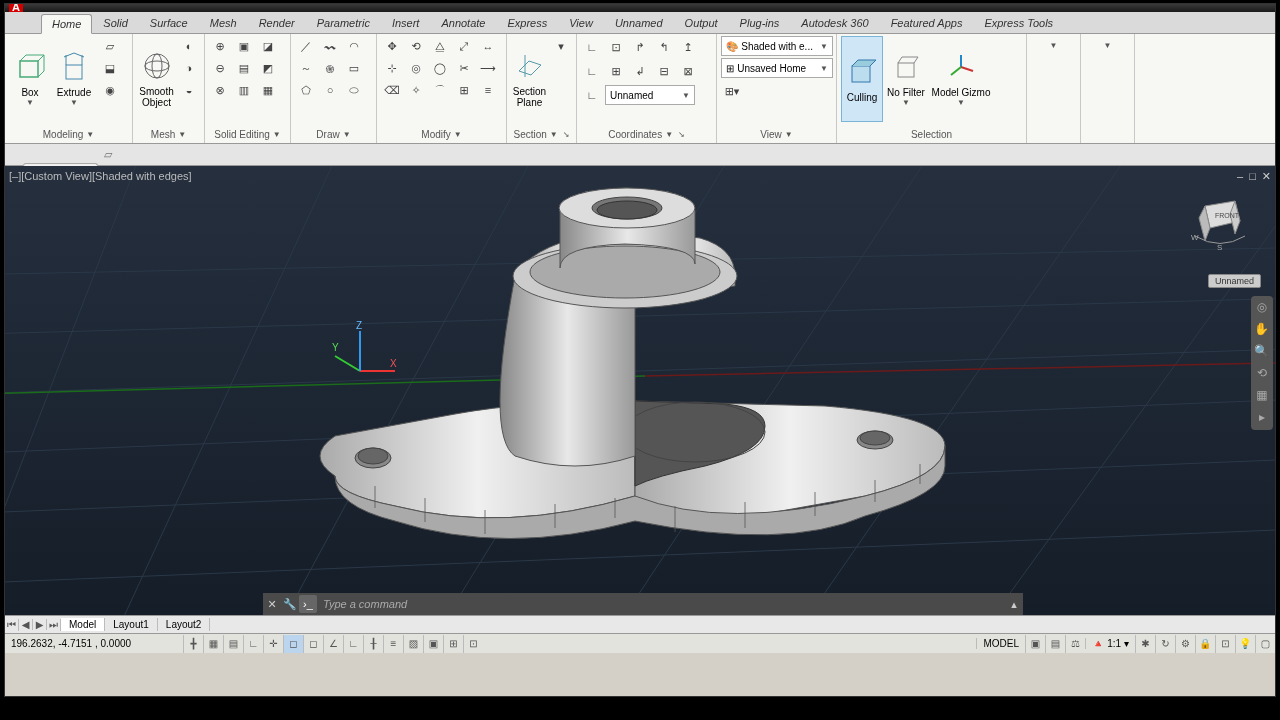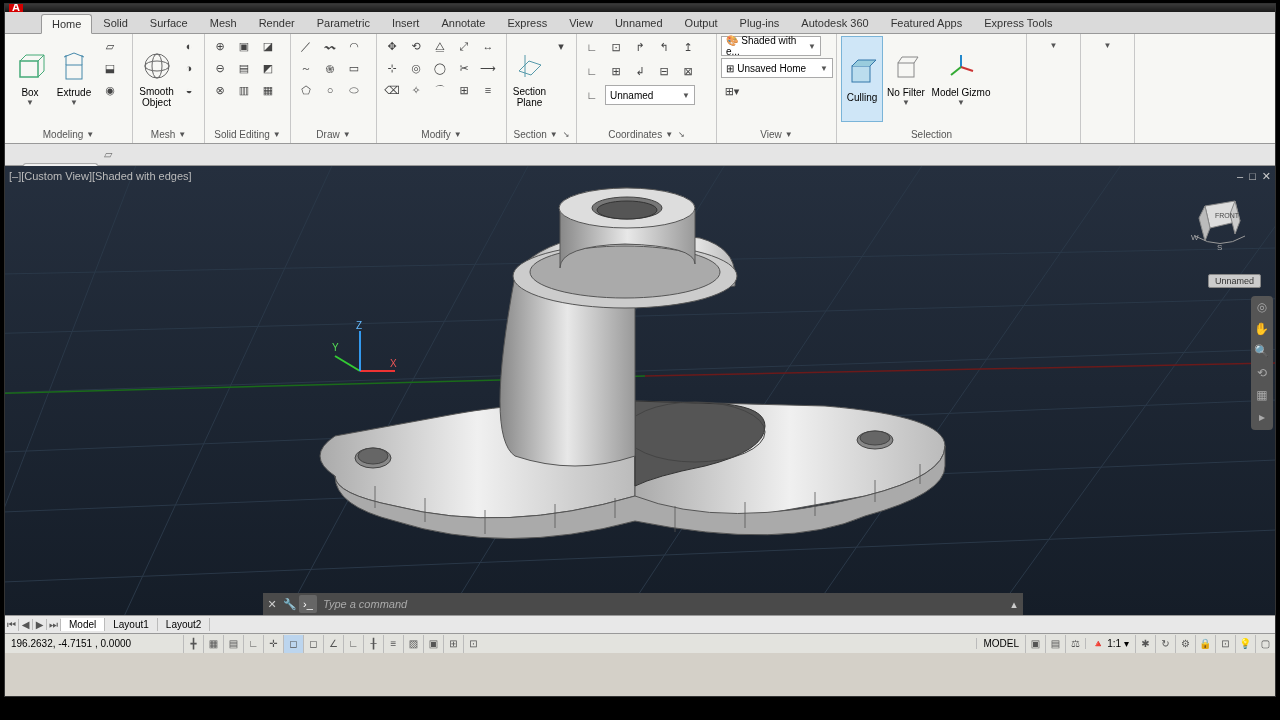--- a/index.html
+++ b/index.html
@@ -2,21 +2,21 @@
 <html><head>
 <meta charset="utf-8">
 <style>
 * { margin:0; padding:0; box-sizing:border-box; font-family:"Segoe UI",Tahoma,sans-serif; }
 body { width:1280px; height:720px; background:#000; overflow:hidden; position:relative; }
 .window { position:absolute; left:4px; top:3px; width:1272px; height:694px; background:#d4d0c8; border:1px solid #333; }
 .titlebar { height:8px; background:linear-gradient(#3a3a3a,#1a1a1a); display:flex; align-items:center; padding:0 4px; color:#ccc; font-size:10px; overflow:hidden; }
 .logo { width:14px; height:14px; background:#d40000; margin-right:6px; position:relative; }
 .logo:before{content:"A";position:absolute;color:#fff;font-weight:bold;font-size:11px;left:3px;top:0;}
 .tabs-strip { height:22px; background:#dadada; display:flex; align-items:flex-end; font-size:11px; border-bottom:1px solid #999; }
-.ribbon-tab { padding:3px 10px; color:#333; cursor:pointer; border:1px solid transparent; }
+.ribbon-tab { padding:3px 10px; color:#333; cursor:pointer; border:1px solid transparent;font-style:italic; }
 .ribbon-tab.active { background:#f7f7f4; border:1px solid #999; border-bottom:1px solid #f7f7f4; margin-bottom:-1px; border-radius:3px 3px 0 0; }
 .ribbon { height:110px; background:#f7f7f4; display:flex; border-bottom:1px solid #999; font-size:11px; }
 .panel { border-right:1px solid #c8c8c8; display:flex; flex-direction:column; padding:2px 4px 0; }
 .panel-body { flex:1; display:flex; align-items:flex-start; gap:2px; }
 .panel-label { height:18px; text-align:center; font-size:10px; color:#555; display:flex; justify-content:center; align-items:center; gap:3px; }
 .panel-label .arrow { font-size:8px; }
 .big-btn { display:flex; flex-direction:column; align-items:center; justify-content:center; width:42px; height:86px; cursor:pointer; border:1px solid transparent; }
 .big-btn.active { background:#cfe6f7; border:1px solid #7ab4d8; }
 .big-btn .icon { width:32px; height:32px; margin-bottom:4px; display:flex; align-items:center; justify-content:center; }
 .big-btn .label { font-size:10px; text-align:center; line-height:11px; }
@@ -265,21 +265,21 @@
       <div class="panel-label">
           <span>Coordinates</span>
           <span class="arrow">▼</span>
           <span style="font-size:8px;margin-left:2px">↘</span>
         </div>
     </div>
 
     <div class="panel" style="width:120px">
       <div class="panel-body">
         <div class="coord-stack">
-          <div class="dropdown" style="width:100px">
+          <div class="dropdown" style="width:112px">
               <span>🎨 <span>Shaded with e...</span></span>
               <span class="dd-arrow">▼</span>
             </div>
           <div class="dropdown" style="width:112px">
               <span>⊞ <span>Unsaved Home</span></span>
               <span class="dd-arrow">▼</span>
             </div>
           <div class="dropdown-row">
               <div class="small-btn">⊞▾</div>
             </div>

